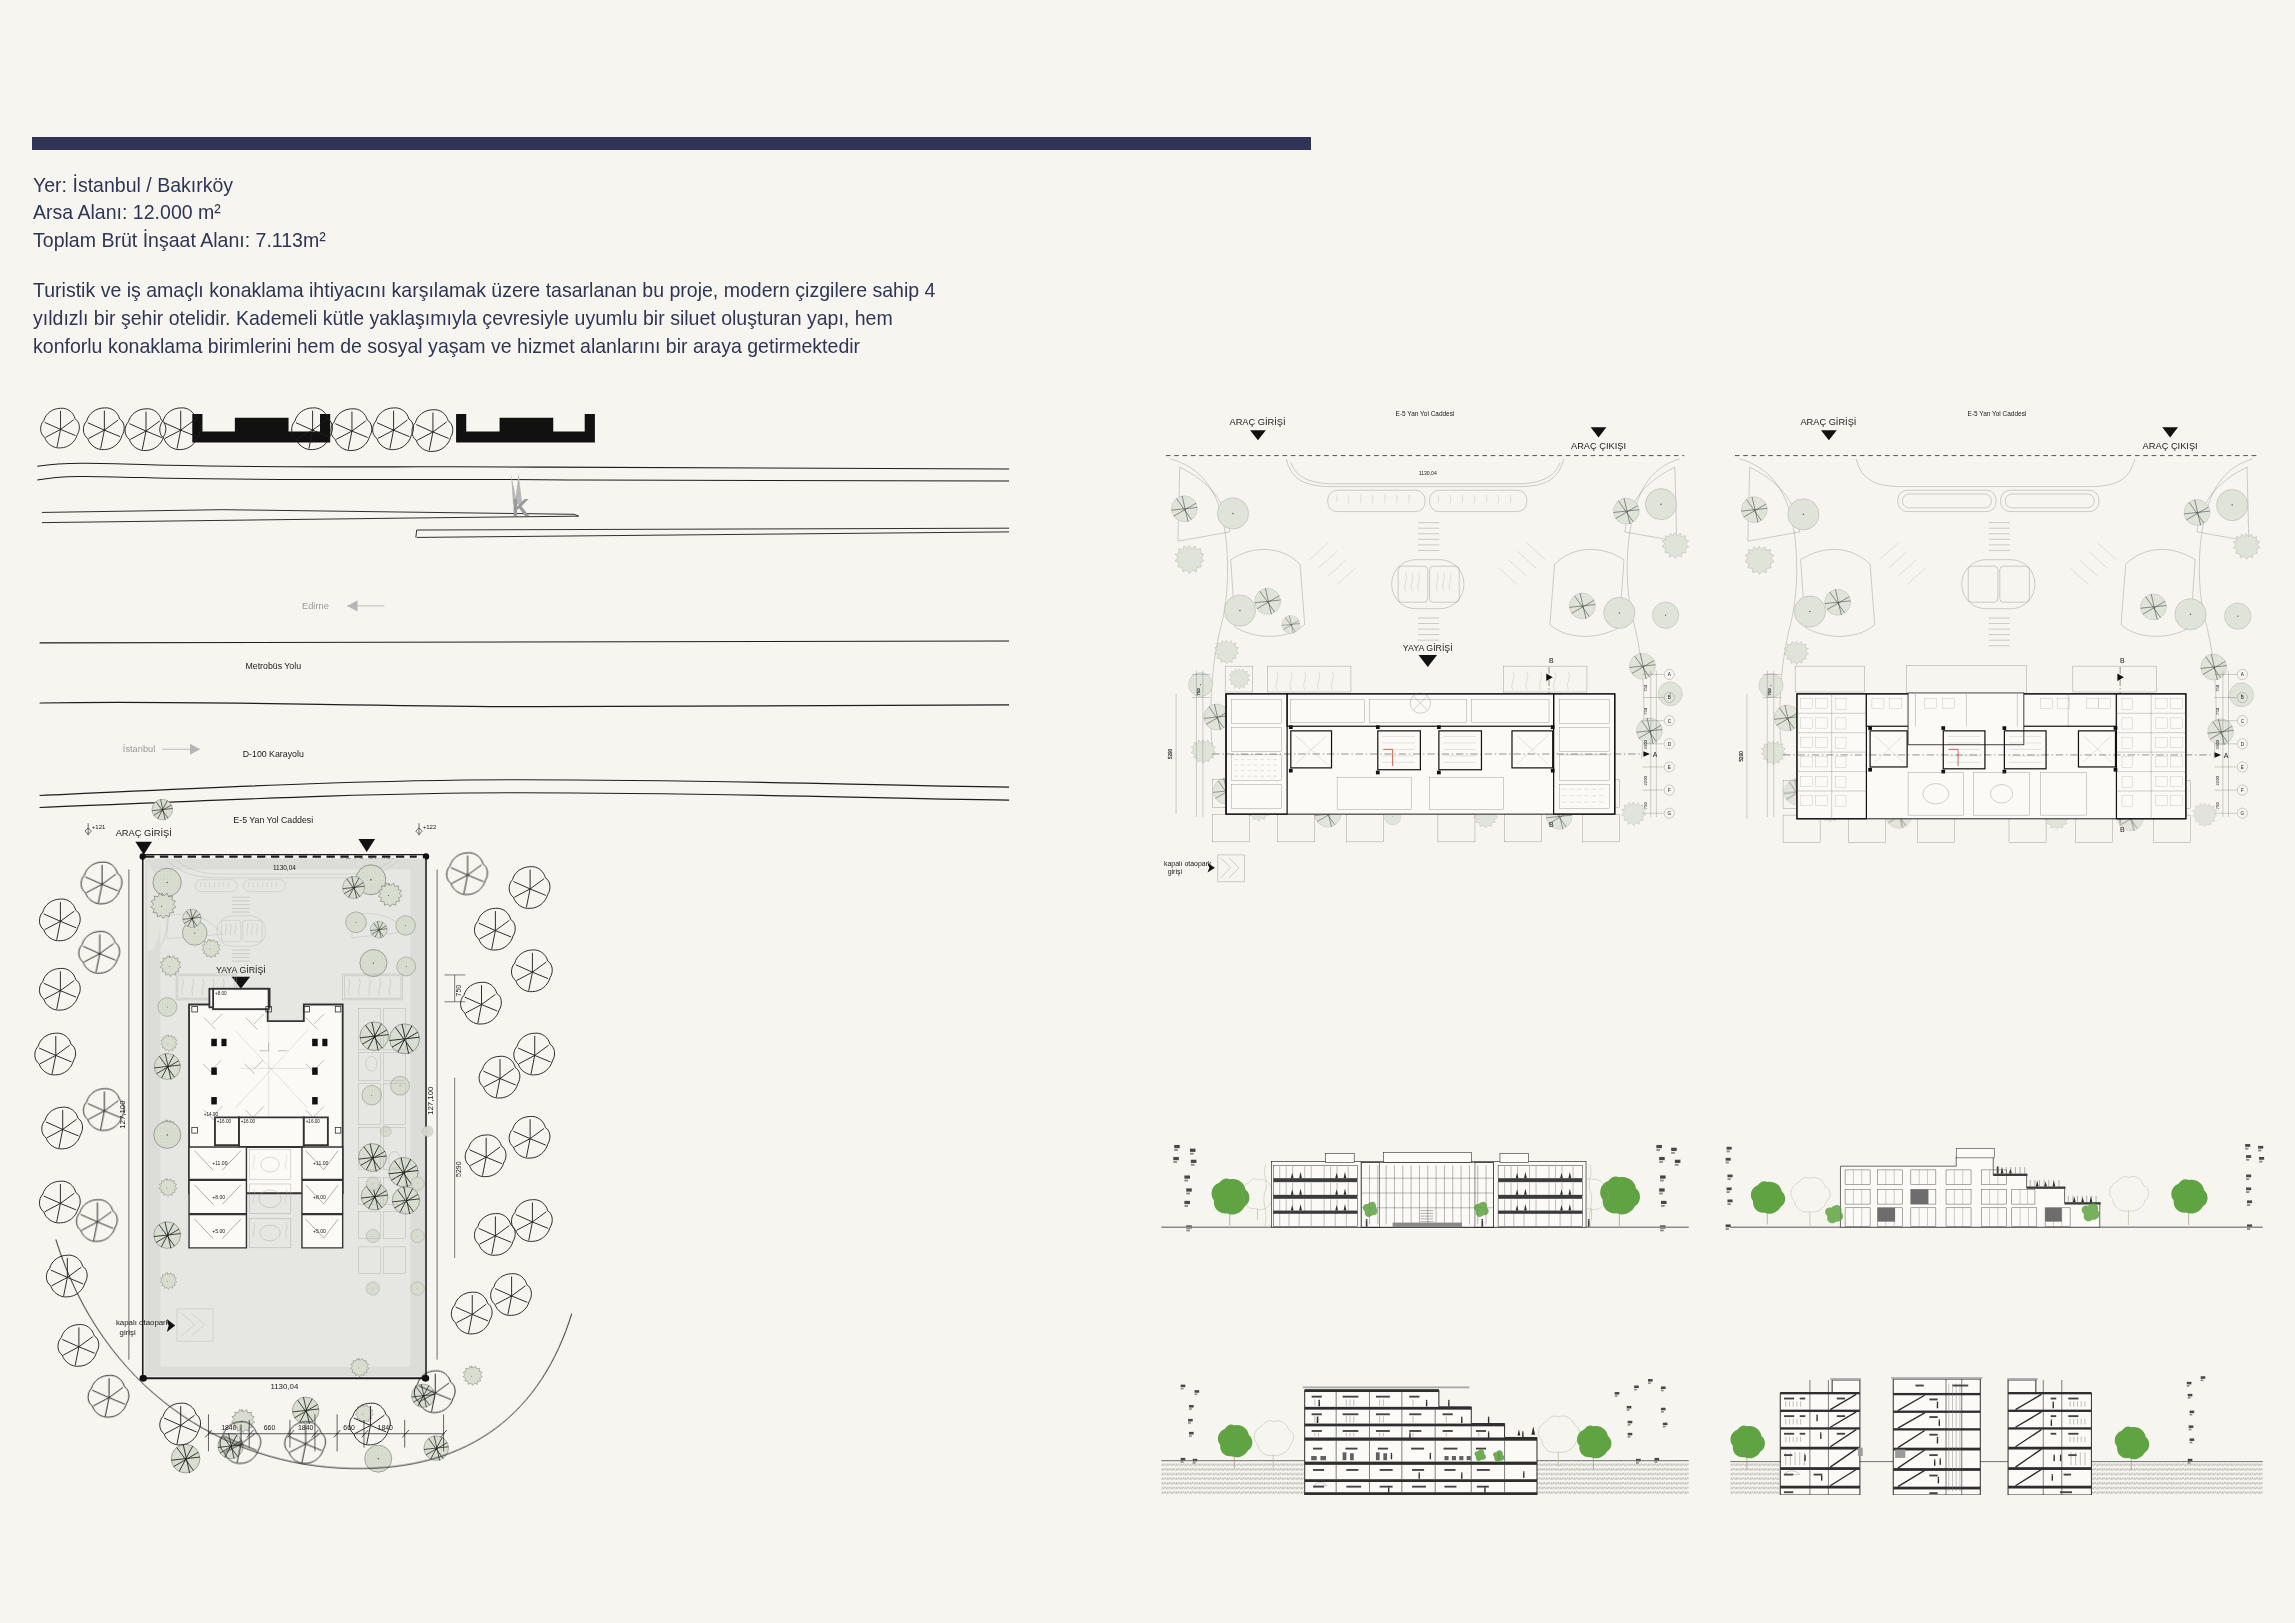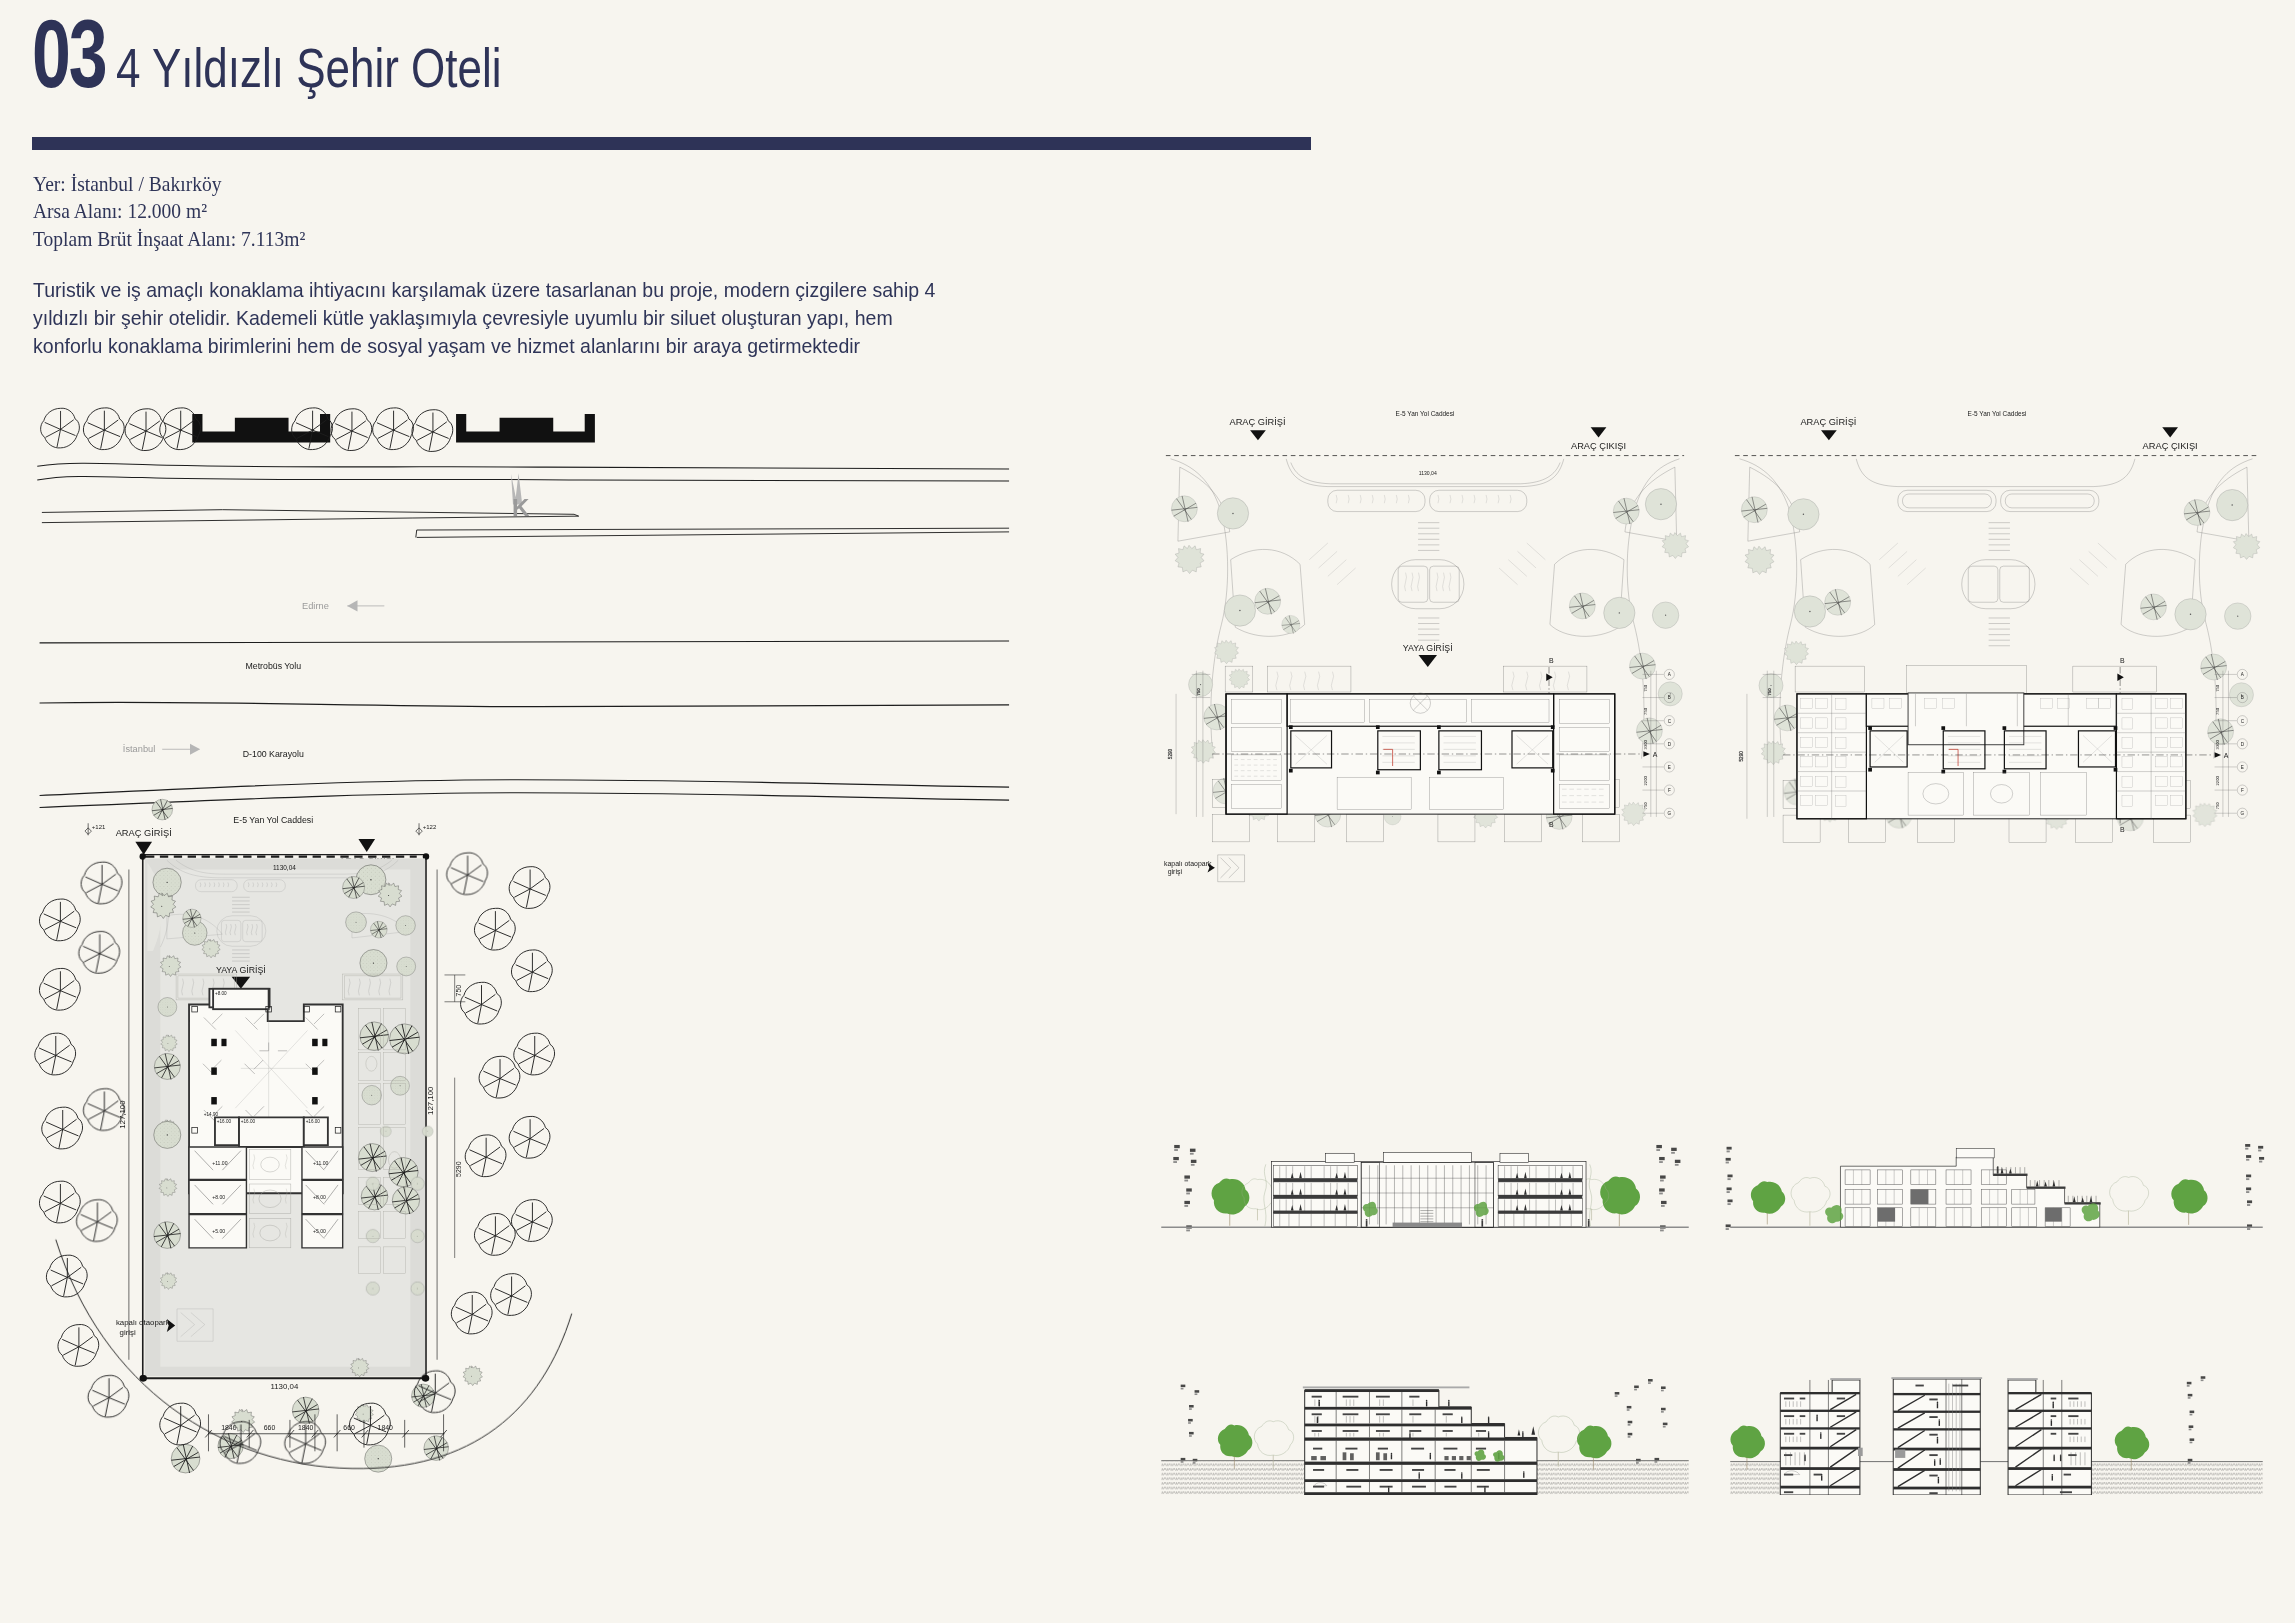--- a/index.html
+++ b/index.html
@@ -23,21 +23,21 @@
     transform:scaleX(0.72);transform-origin:left bottom;
   }
   .projtitle{
     font-size:55px;line-height:1;font-weight:400;color:#2e3357;
     transform:scaleX(0.80);transform-origin:left bottom;
     margin-left:-28px;
   }
   .rule{position:absolute;left:32px;top:137px;width:1279px;height:13px;background:#2e3357;}
 
   
-  .meta{position:absolute;left:33px;top:171px;width:1291px;font-family:Liberation Serif, serif;}
+  .meta{position:absolute;left:33px;top:171px;width:1291px;}
   .meta div{
     font-size:21px;line-height:1.30;color:#2f3558;white-space:nowrap;
     transform:scaleX(0.93);transform-origin:left top;
   }
   .desc{position:absolute;left:33px;top:259px;width:1277px;margin-top:17px;}
   .desc p{
     margin:0;font-size:21px;line-height:1.33;color:#2f3558;
     transform:scaleX(0.93);transform-origin:left top;
   }
 
@@ -69,26 +69,20 @@
   .txtg{font-family:"Liberation Sans",sans-serif;fill:#9a9a9a;}
   .treeg{fill:#5fa343;stroke:none;}
   .treetrunk{stroke:#9a8a6a;stroke-width:1.4;fill:none;}
   .treeoutl{fill:none;stroke:#9aa98c;stroke-width:.8;}
 </style>
 </head>
 <body>
 
 <div class="sheet">
 
-  <div class="header">
-    <div class="titlerow">
-      <span class="projnum">03</span>
-      <span class="projtitle">4 Yıldızlı Şehir Oteli</span>
-    </div>
-  </div>
   <div class="rule"></div>
 
   <div class="meta">
     <div>Yer: İstanbul / Bakırköy</div>
     <div>Arsa Alanı: 12.000 m²</div>
     <div>Toplam Brüt İnşaat Alanı: 7.113m²</div>
   </div>
   <div class="desc">
     <p>Turistik ve iş amaçlı konaklama ihtiyacını karşılamak üzere tasarlanan bu proje, modern çizgilere sahip 4</p>
     <p>yıldızlı bir şehir otelidir. Kademeli kütle yaklaşımıyla çevresiyle uyumlu bir siluet oluşturan yapı, hem</p>

